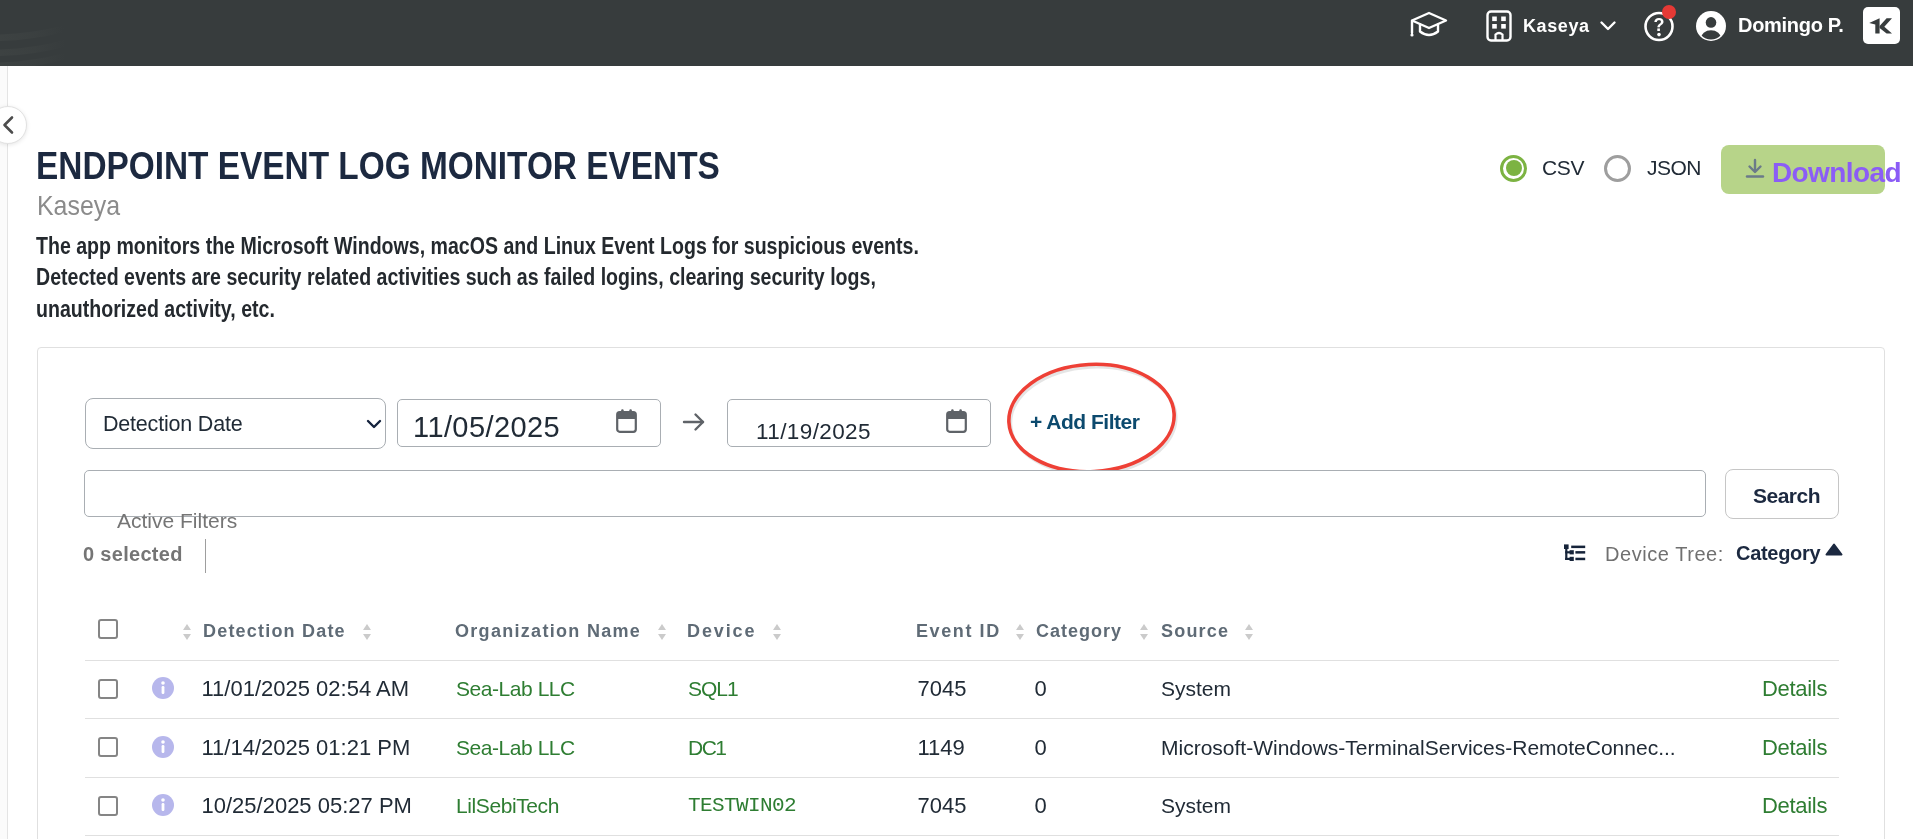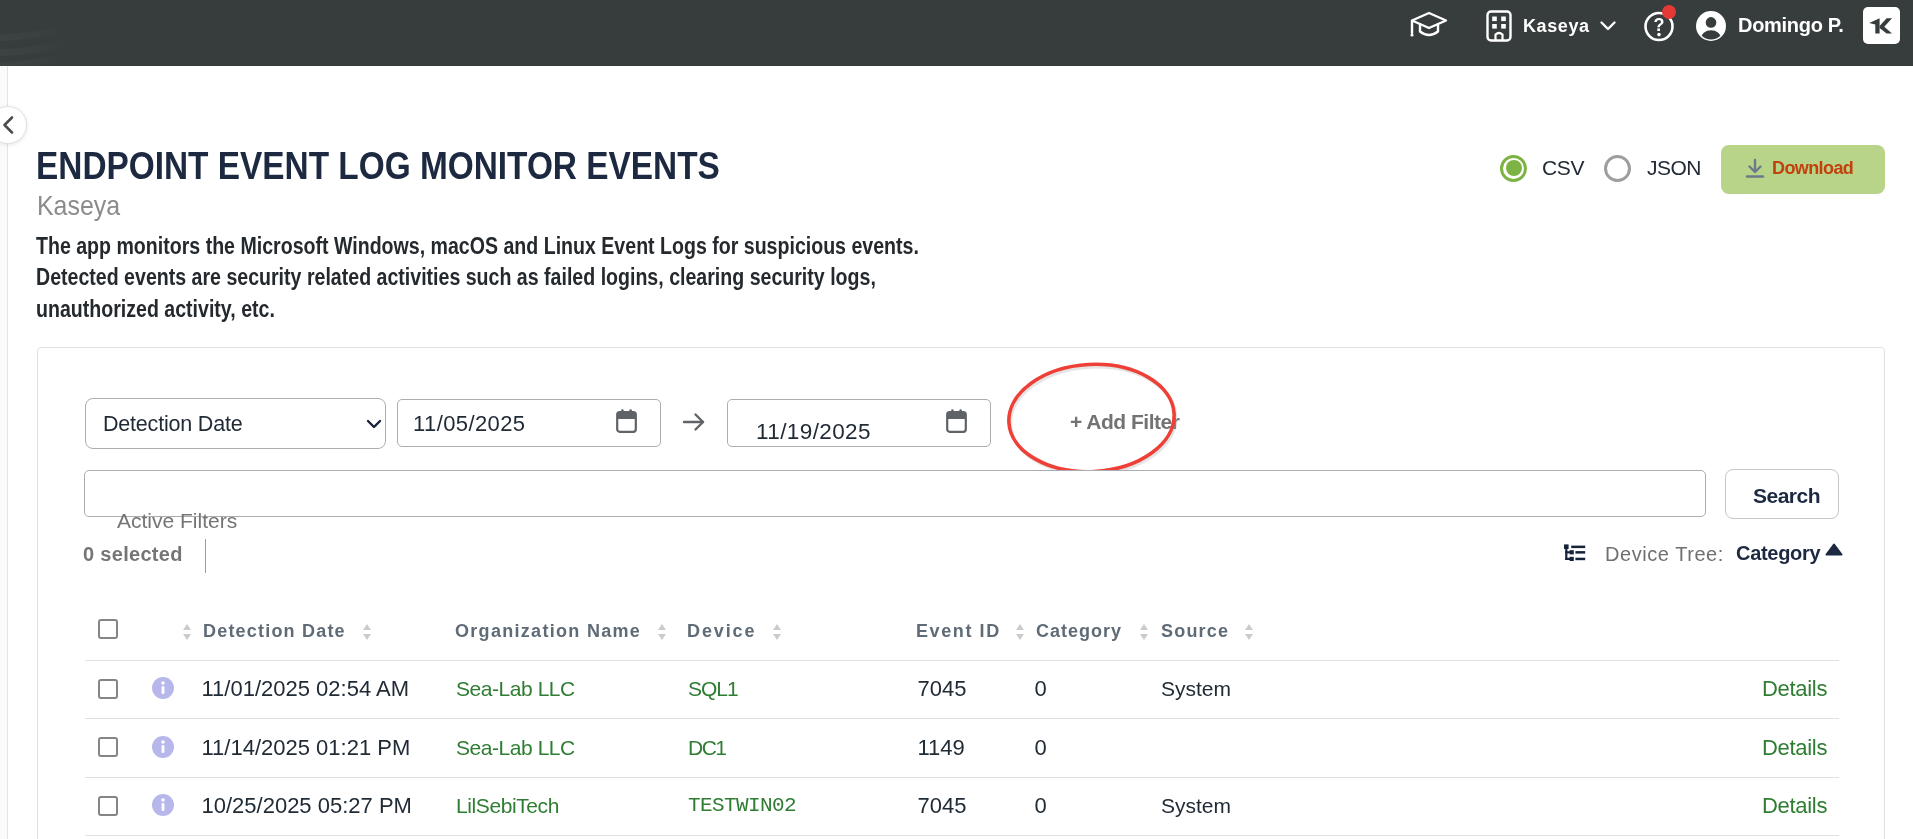--- a/index.html
+++ b/index.html
@@ -107,32 +107,32 @@
 <div style="position:absolute;left:1505.5px;top:160px;width:16px;height:16px;border-radius:50%;background:#7cb342;"></div>
 <div class="t dark" style="left:1542px;top:157px;font-size:21px;letter-spacing:-0.3px;">CSV</div>
 <div style="position:absolute;left:1603.5px;top:154.5px;width:27px;height:27px;border-radius:50%;border:3px solid #9e9e9e;"></div>
 <div class="t dark" style="left:1647px;top:157px;font-size:21px;letter-spacing:-0.5px;">JSON</div>
 <div style="position:absolute;left:1721px;top:145px;width:164px;height:49px;background:#b7d489;border-radius:8px;"></div>
 <svg width="22" height="22" viewBox="0 0 22 22" style="position:absolute;left:1744px;top:158px" fill="none" stroke="#6b7a89" stroke-width="2.4" stroke-linecap="round" stroke-linejoin="round">
   <path d="M11 2 L11 13"></path>
   <path d="M5.5 8.5 L11 14 L16.5 8.5"></path>
   <path d="M3 18.5 L19 18.5"></path>
 </svg>
-<div class="t" style="left:1772px;top:159px;font-size:18px;font-weight:bold;color:#c2410c;letter-spacing:-0.6px;">Download</div>
+<div class="t" style="left:1772px;top:159px;font-size:28px;font-weight:bold;color:#8b5cf6;letter-spacing:-0.6px;">Download</div>
 
 <div id="panel"></div>
 
 <div class="inputbox" style="left:85px;top:398px;width:301px;height:51px;"></div>
 <div class="t dark" style="left:103px;top:414px;font-size:21.5px;letter-spacing:-0.2px;">Detection Date</div>
 <svg width="16" height="10" viewBox="0 0 16 10" style="position:absolute;left:366px;top:419px" fill="none" stroke="#15233d" stroke-width="2.4" stroke-linecap="round" stroke-linejoin="round">
   <path d="M2 2 L8 8 L14 2"></path>
 </svg>
 
 <div class="inputbox" style="left:397px;top:399px;width:264px;height:48px;border-radius:5px;"></div>
-<div class="t dark" style="left:413px;top:413px;font-size:22px;letter-spacing:0.4px;">11/05/2025</div>
+<div class="t dark" style="left:413px;top:413px;font-size:29px;letter-spacing:0.4px;">11/05/2025</div>
 <svg width="21" height="24" viewBox="0 0 21 24" style="position:absolute;left:616px;top:409px">
   <rect x="1.2" y="3.2" width="18.6" height="19.6" rx="2.5" fill="none" stroke="#5f6368" stroke-width="2.2"></rect>
   <rect x="1.2" y="3.2" width="18.6" height="6.8" rx="2.5" fill="#5f6368"></rect>
   <rect x="1.2" y="7" width="18.6" height="3" fill="#5f6368"></rect>
   <rect x="5.2" y="0.2" width="2.4" height="5" rx="1" fill="#5f6368"></rect>
   <rect x="13.4" y="0.2" width="2.4" height="5" rx="1" fill="#5f6368"></rect>
 </svg>
 
 <svg width="24" height="20" viewBox="0 0 24 20" style="position:absolute;left:682px;top:412px" fill="none" stroke="#5f6368" stroke-width="2.4" stroke-linecap="round" stroke-linejoin="round">
   <path d="M2 10 L21 10"></path>
@@ -142,21 +142,21 @@
 <div class="inputbox" style="left:727px;top:399px;width:264px;height:48px;border-radius:5px;"></div>
 <div class="t dark" style="left:756px;top:413px;font-size:22.5px;letter-spacing:0.4px;margin-top:8px;">11/19/2025</div>
 <svg width="21" height="24" viewBox="0 0 21 24" style="position:absolute;left:946px;top:409px">
   <rect x="1.2" y="3.2" width="18.6" height="19.6" rx="2.5" fill="none" stroke="#5f6368" stroke-width="2.2"></rect>
   <rect x="1.2" y="3.2" width="18.6" height="6.8" rx="2.5" fill="#5f6368"></rect>
   <rect x="1.2" y="7" width="18.6" height="3" fill="#5f6368"></rect>
   <rect x="5.2" y="0.2" width="2.4" height="5" rx="1" fill="#5f6368"></rect>
   <rect x="13.4" y="0.2" width="2.4" height="5" rx="1" fill="#5f6368"></rect>
 </svg>
 
-<div class="t" style="left:1070px;top:411px;font-size:21px;font-weight:bold;color:#737373;letter-spacing:-0.5px;">+ Add Filter</div>
+<div class="t" style="left:1030px;top:411px;font-size:21px;font-weight:bold;color:#0c4a6e;letter-spacing:-0.5px;">+ Add Filter</div>
 <svg width="200" height="140" viewBox="0 0 200 140" style="position:absolute;left:991px;top:348px">
   <ellipse cx="100.5" cy="70" rx="82.7" ry="53.6" fill="none" stroke="#aaaaaa" stroke-width="3.5" opacity="0.30" transform="rotate(-3 100.5 70) translate(1.5 2.5)"></ellipse>
   <ellipse cx="100.5" cy="70" rx="82.7" ry="53.6" fill="none" stroke="#ee4036" stroke-width="3.6" transform="rotate(-3 100.5 70)"></ellipse>
 </svg>
 
 <div class="inputbox" style="left:84px;top:470px;width:1622px;height:47px;border-radius:5px;"></div>
 <div class="t" style="left:117px;top:510px;font-size:21px;color:#757575;">Active Filters</div>
 
 <div style="position:absolute;left:1725px;top:469px;width:114px;height:50px;background:#fff;border:1px solid #c6c6c6;border-radius:8px;"></div>
 <div class="t" style="left:1753px;top:485px;font-size:21px;font-weight:bold;color:#1c2940;letter-spacing:-0.5px;">Search</div>
@@ -238,20 +238,21 @@
 <svg class="infoi" viewBox="0 0 22 22" style="left:152px;top:736px;">
   <circle cx="11" cy="11" r="11" fill="#b7b7ec"></circle>
   <circle cx="11" cy="6" r="1.8" fill="#fff"></circle>
   <rect x="9.6" y="9" width="2.8" height="8" rx="1.2" fill="#fff"></rect>
 </svg>
 <div class="t dark" style="left:201.5px;top:736.5px;font-size:22px;">11/14/2025 01:21 PM</div>
 <div class="t green" style="left:456px;top:737px;font-size:21px;letter-spacing:-0.45px;">Sea-Lab LLC</div>
 <div class="t green" style="left:688px;top:737px;font-size:21px;letter-spacing:-1.5px;">DC1</div>
 <div class="t dark" style="left:917.5px;top:736.5px;font-size:22px;">1149</div>
 <div class="t dark" style="left:1034.5px;top:736.5px;font-size:22px;">0</div>
+<div class="t dark" style="left:1161px;top:737px;font-size:21px;">Microsoft-Windows-TerminalServices-RemoteConnec...</div>
 <div class="t green" style="left:1762px;top:736.5px;font-size:22px;letter-spacing:-0.3px;">Details</div>
 <div class="rowline" style="top:777px;"></div>
 
 <div class="cb" style="left:98px;top:796px;"></div>
 <svg class="infoi" viewBox="0 0 22 22" style="left:152px;top:794px;">
   <circle cx="11" cy="11" r="11" fill="#b7b7ec"></circle>
   <circle cx="11" cy="6" r="1.8" fill="#fff"></circle>
   <rect x="9.6" y="9" width="2.8" height="8" rx="1.2" fill="#fff"></rect>
 </svg>
 <div class="t dark" style="left:201.5px;top:794.5px;font-size:22px;">10/25/2025 05:27 PM</div>

